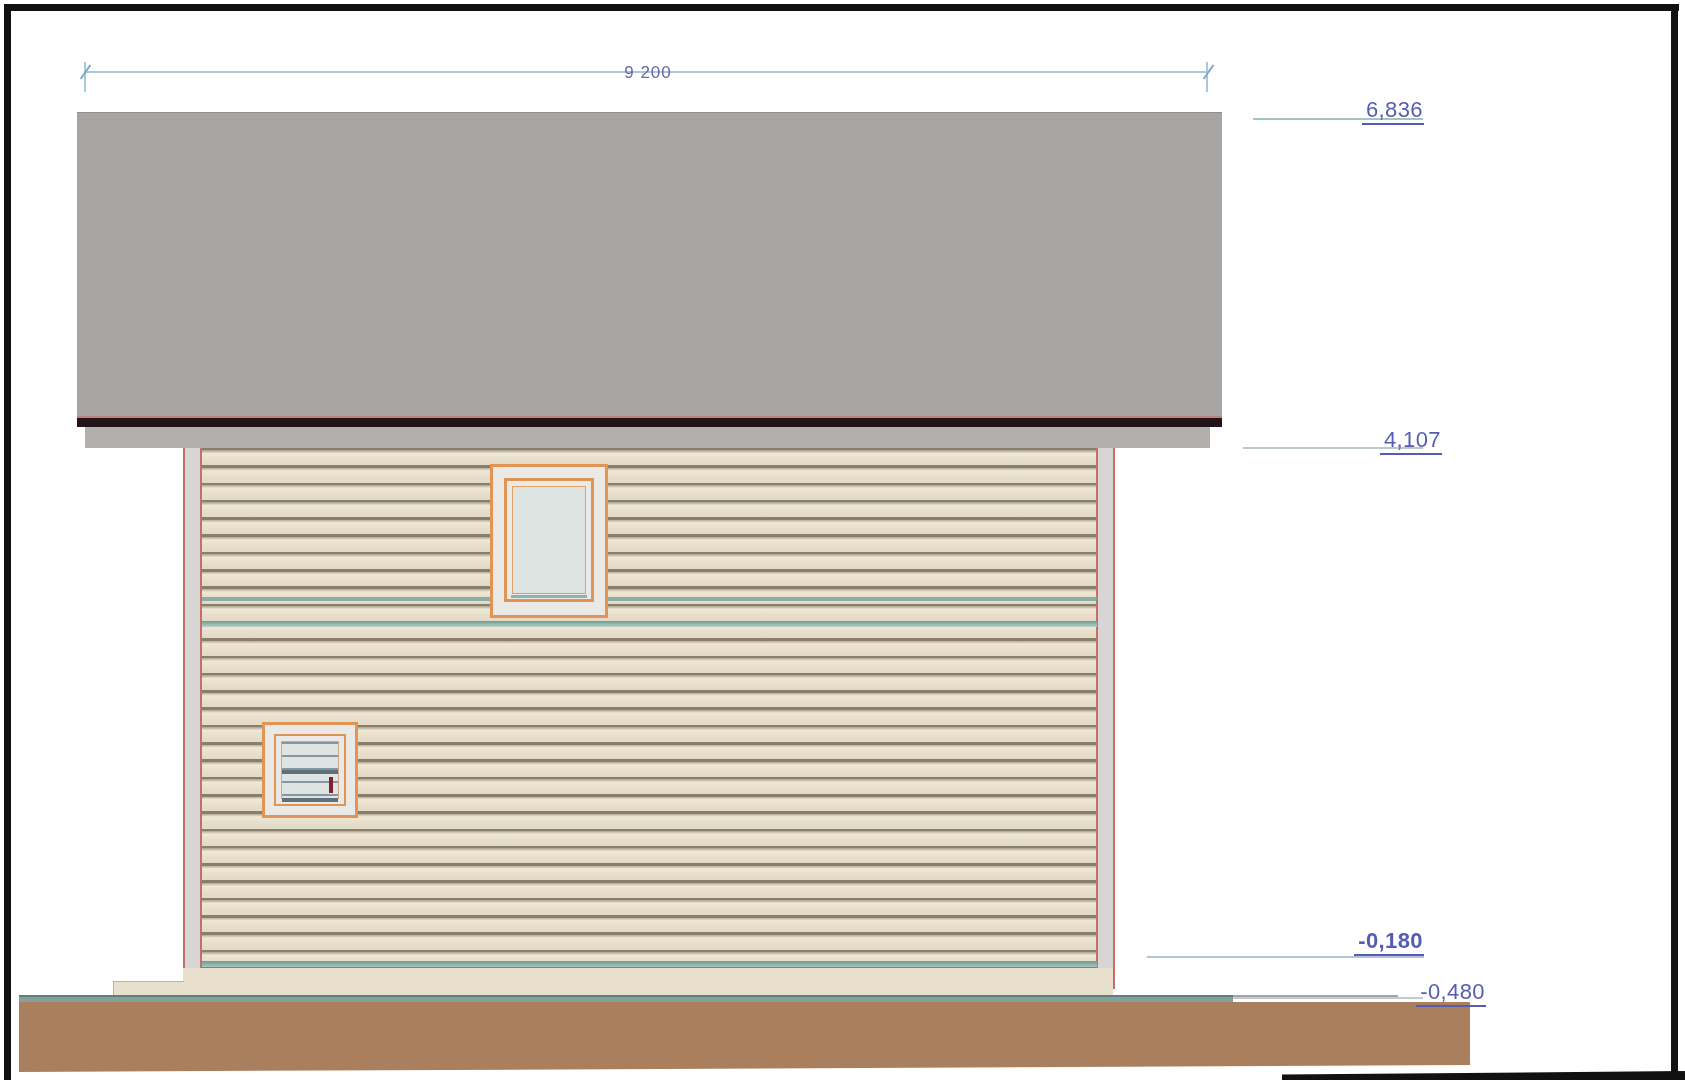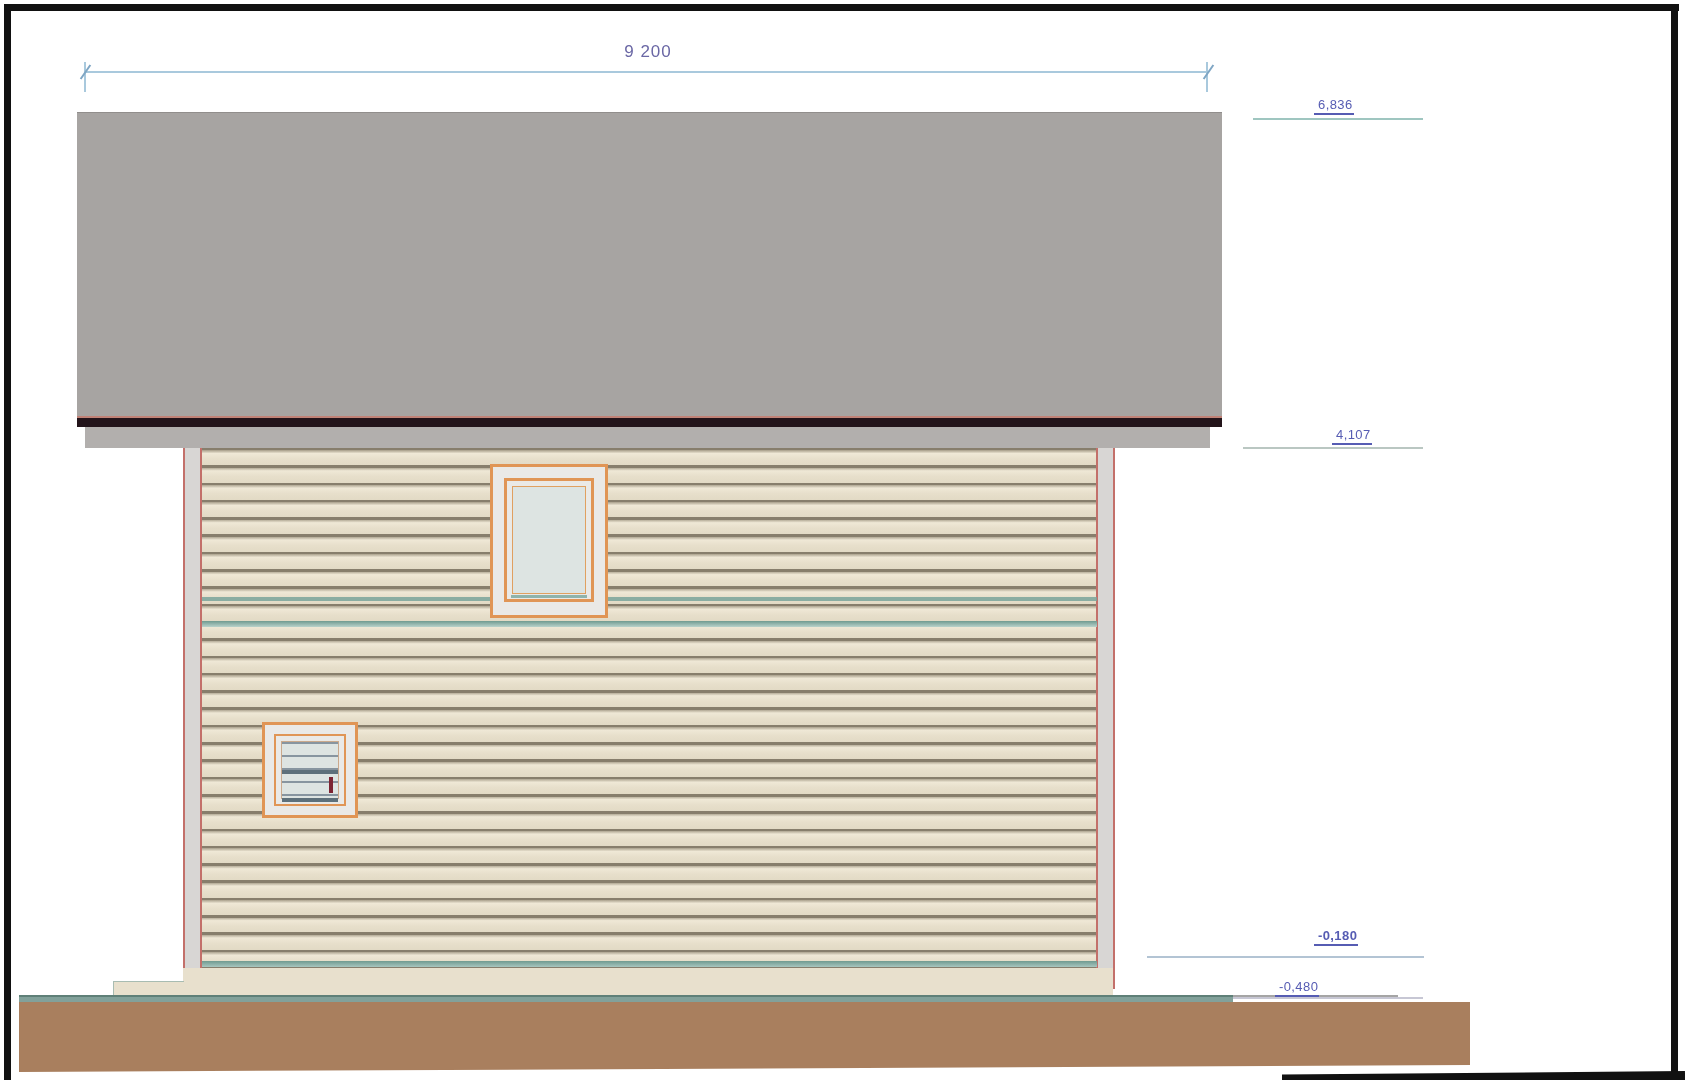--- a/index.html
+++ b/index.html
@@ -27,21 +27,21 @@
   #frame-bottom{left:1282px;top:1071px;width:403px;height:9px;transform:rotate(-0.5deg);transform-origin:right center;}
 
   
   #dim-line{left:85px;top:71px;width:1123px;height:2px;background:var(--dim-line-blue);}
   .dim-ext{width:2px;height:30px;background:var(--dim-line-blue);}
   #dim-ext-left{left:84px;top:62px;}
   #dim-ext-right{left:1206px;top:62px;}
   .dim-tick{width:17px;height:2px;background:#7fa6c4;transform:rotate(-55deg);}
   #dim-tick-left{left:77px;top:71px;}
   #dim-tick-right{left:1200px;top:71px;}
-  #dim-label{left:548px;top:42px;width:200px;text-align:center;
+  #dim-label{left:548px;top:63px;width:200px;text-align:center;
     font-size:17px;letter-spacing:1px;color:var(--dim-text);}
 
   
   #roof{left:77px;top:112px;width:1145px;height:305px;background:var(--roof-gray);border-top:1px solid #918e8c;}
   #roof-pink{left:77px;top:416px;width:1145px;height:3px;background:var(--roof-edge-pink);}
   #roof-dark{left:77px;top:418px;width:1145px;height:9px;background:var(--roof-edge-dark);}
   #fascia{left:85px;top:427px;width:1125px;height:21px;background:var(--fascia-gray);}
 
   
   #siding{left:202px;top:448px;width:895px;height:520px;
@@ -85,26 +85,26 @@
   #ground{left:19px;top:1002px;width:1451px;height:70px;background:var(--ground-brown);
     clip-path:polygon(0 0,100% 0,100% calc(100% - 7px),0 100%);}
   #ground-level-line{left:1233px;top:995px;width:165px;height:2px;background:#a5a5a5;}
 
   
   .leader{height:2px;}
   #leader-1{left:1253px;top:118px;width:170px;background:var(--leader-teal);}
   #leader-2{left:1243px;top:447px;width:180px;background:var(--leader-gray);}
   #leader-3{left:1147px;top:956px;width:277px;background:var(--leader-blue);}
   #leader-4{left:1233px;top:997px;width:190px;background:#b9b9c9;opacity:.8;}
-  .level-label{width:110px;font-size:13px;letter-spacing:.4px;color:var(--level-text);}
+  .level-label{width:110px;text-align:right;font-size:22px;letter-spacing:.4px;color:var(--level-text);}
   .level-label span{border-bottom:2px solid var(--level-text);padding:0 1px 1px 4px;}
   #level-label-1{left:1314px;top:97px;}
   #level-label-2{left:1332px;top:427px;}
   #level-label-3{left:1314px;top:928px;font-weight:bold;}
-  #level-label-4{left:1275px;top:979px;}
+  #level-label-4{left:1376px;top:979px;}
 </style>
 </head>
 <body>
 
 <div id="canvas">
 
   <div class="abs frame" id="frame-top"></div>
   <div class="abs frame" id="frame-left"></div>
   <div class="abs frame" id="frame-right"></div>
   <div class="abs frame" id="frame-bottom"></div>

